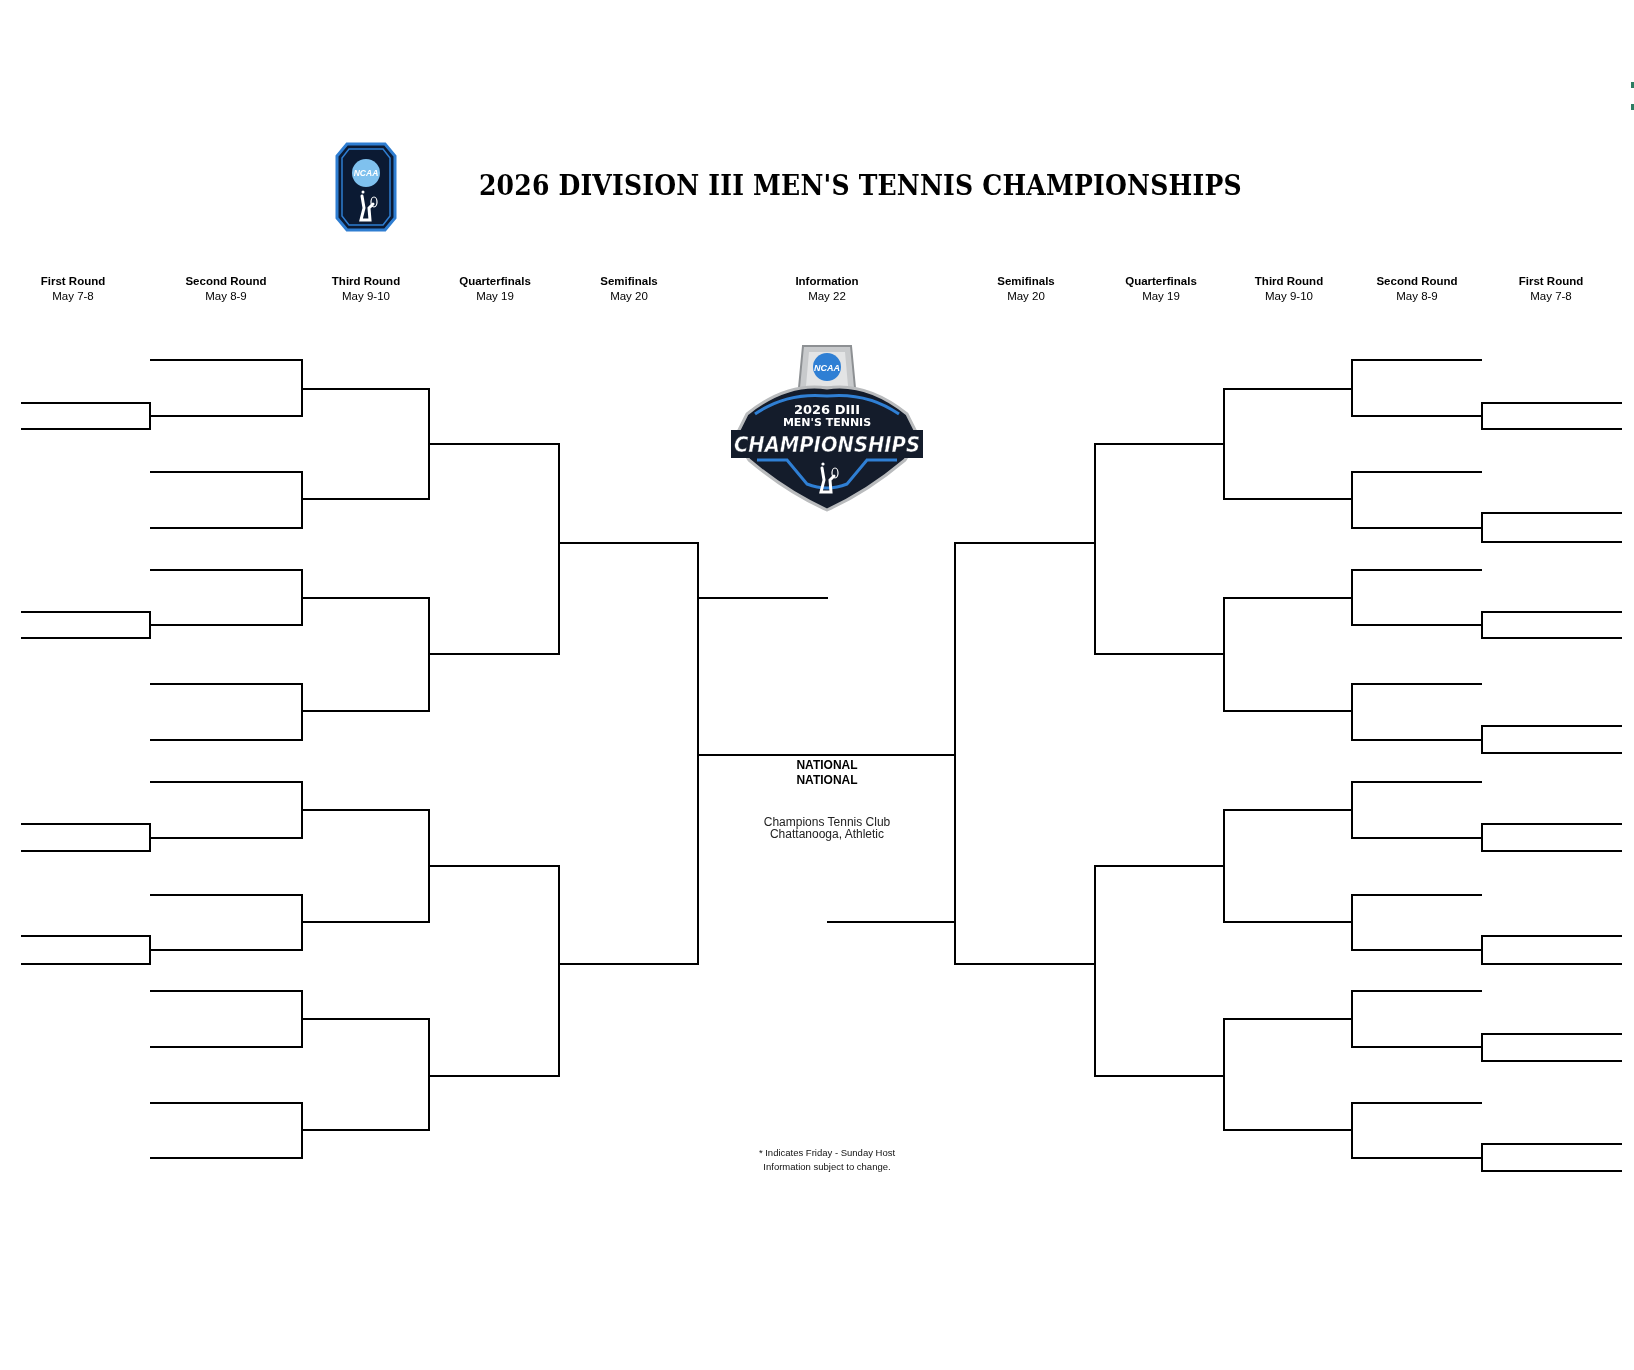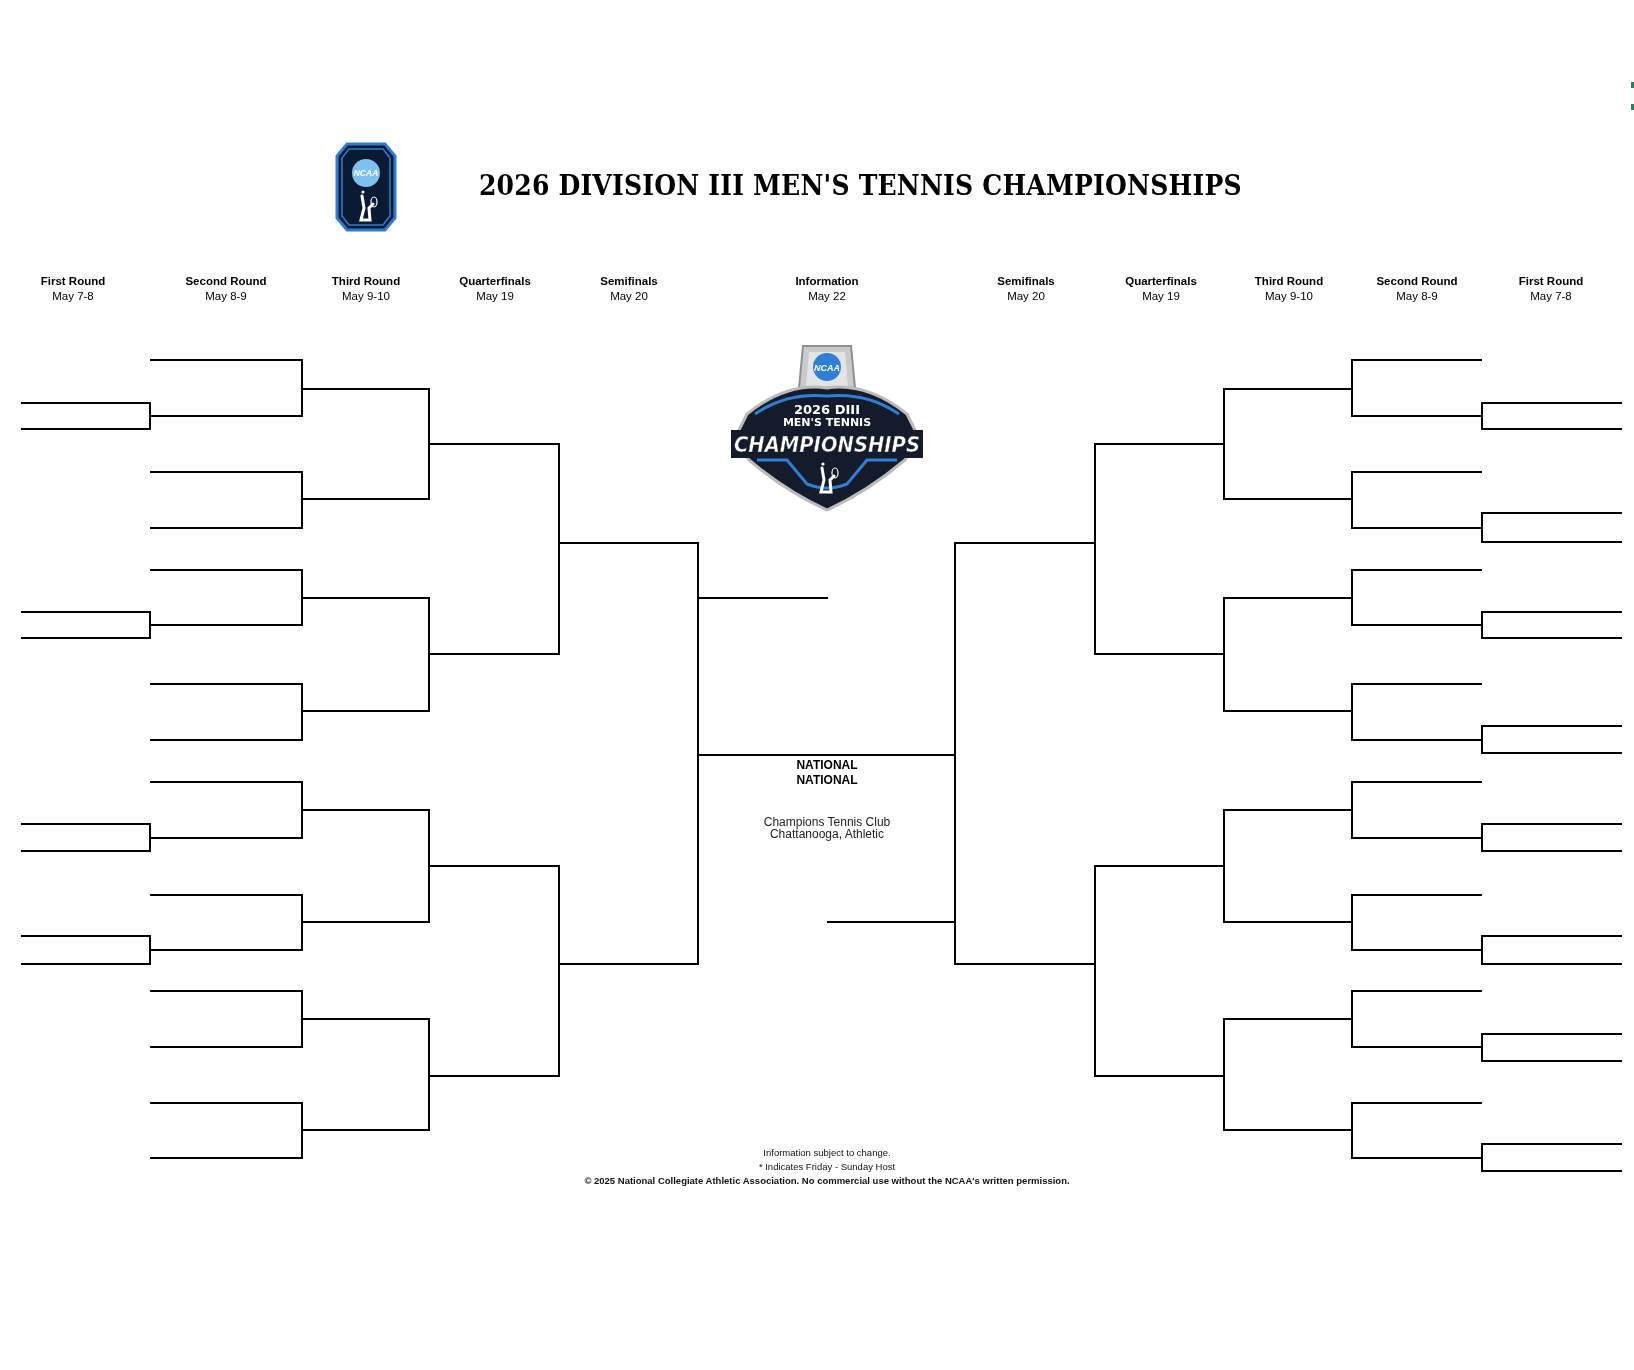--- a/index.html
+++ b/index.html
@@ -254,19 +254,18 @@
   <div class="ln h" style="left:1481px; top:963px; width:141px;"></div>
   <div class="ln v" style="left:1481px; top:1033px; height:29px;"></div>
   <div class="ln h" style="left:1481px; top:1033px; width:141px;"></div>
   <div class="ln h" style="left:1481px; top:1060px; width:141px;"></div>
   <div class="ln v" style="left:1481px; top:1143px; height:29px;"></div>
   <div class="ln h" style="left:1481px; top:1143px; width:141px;"></div>
   <div class="ln h" style="left:1481px; top:1170px; width:141px;"></div>
 </div>
 
 <div class="footer">
+  <div>* Indicates Friday - Sunday Host</div>
   <div>Information subject to change.</div>
-  <div>* Indicates Friday - Sunday Host</div>
-  <div class="copy">© 2025 National Collegiate Athletic Association.  No commercial use without the NCAA's written permission.</div>
 </div>
 
 <div class="mark" style="top:82px;"></div>
 <div class="mark" style="top:104px;"></div>
 
 </body></html>

